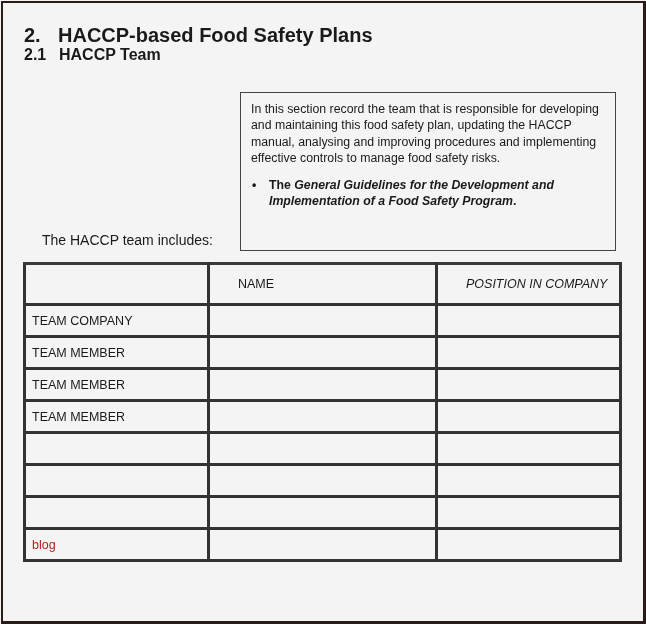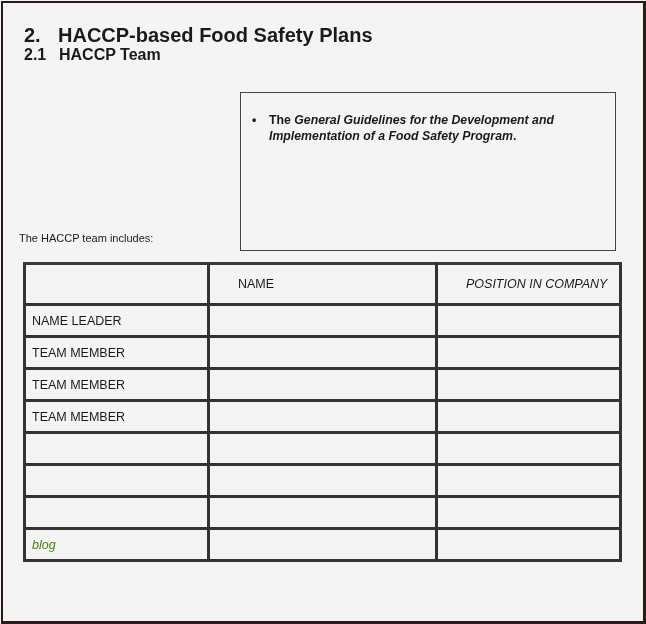--- a/index.html
+++ b/index.html
@@ -11,58 +11,59 @@
   .h1 .num { display:inline-block; width:34px; }
   .h2 { position:absolute; left:24px; top:46px; font-size:16px; font-weight:bold; white-space:nowrap; }
   .h2 .num { display:inline-block; width:35px; }
   .infobox { position:absolute; left:240px; top:92px; width:376px; height:159px; border:1px solid #444;
              box-sizing:border-box; padding:8px 10px; font-size:12.3px; line-height:16.3px; }
   .infobox p { margin:0; }
   .infobox .refer { margin-top:4px; }
   .infobox ul { margin:11px 0 0 0; padding:0 0 0 18px; list-style:none;font-weight:bold; }
   .infobox li { position:relative; }
   .infobox li::before { content:"\2022"; position:absolute; left:-17px; top:0; }
-  .includes { position:absolute; left:19px; top:232px; font-size:11px; }
+  .includes { position:absolute; left:42px; top:232px; font-size:14px; }
   table.team { position:absolute; left:23px; top:262px; border-collapse:collapse; }
   table.team td { border:3px solid #333; border-top-color:#3a3a3a; height:32px; padding:0 6px;
                   font-size:12.5px; box-sizing:border-box; vertical-align:middle; }
   table.team tr.header td { height:41px;padding-left:28px; }
   .c1 { width:184px; } .c2 { width:228px; } .c3 { width:184px;font-style:italic; }
-  .wm { color:#4d7c0f; font-size:10px; padding-left:10px;font-style:italic; }
+  .wm { color:#b91c1c; font-size:10px; padding-left:10px; }
 </style>
 </head>
 <body>
 
 <div class="frame"></div>
 
 <div class="h1">
   <span class="num">2.</span><span>HACCP-based Food Safety Plans</span>
 </div>
 
 <div class="h2">
   <span class="num">2.1</span><span>HACCP Team</span>
 </div>
 
 <div class="infobox">
+  <p>In this section record the team that is responsible for developing and maintaining this food safety plan, updating the HACCP manual, analysing and improving procedures and implementing effective controls to manage food safety risks.</p>
   <ul>
     <li><span>The </span><i>General Guidelines for the Development and Implementation of a Food Safety Program</i><span>.</span></li>
   </ul>
 </div>
 
 <div class="includes">The HACCP team includes:</div>
 
 <table class="team">
   <tbody>
       <tr class="header">
     <td class="c1"></td>
     <td class="c2">NAME</td>
     <td class="c3">POSITION IN COMPANY</td>
   </tr>
   <tr>
-    <td class="c1">NAME LEADER</td>
+    <td class="c1">TEAM COMPANY</td>
     <td class="c2"></td>
     <td class="c3"></td>
   </tr>
   <tr>
     <td class="c1">TEAM MEMBER</td>
     <td class="c2"></td>
     <td class="c3"></td>
   </tr>
   <tr>
     <td class="c1">TEAM MEMBER</td>

